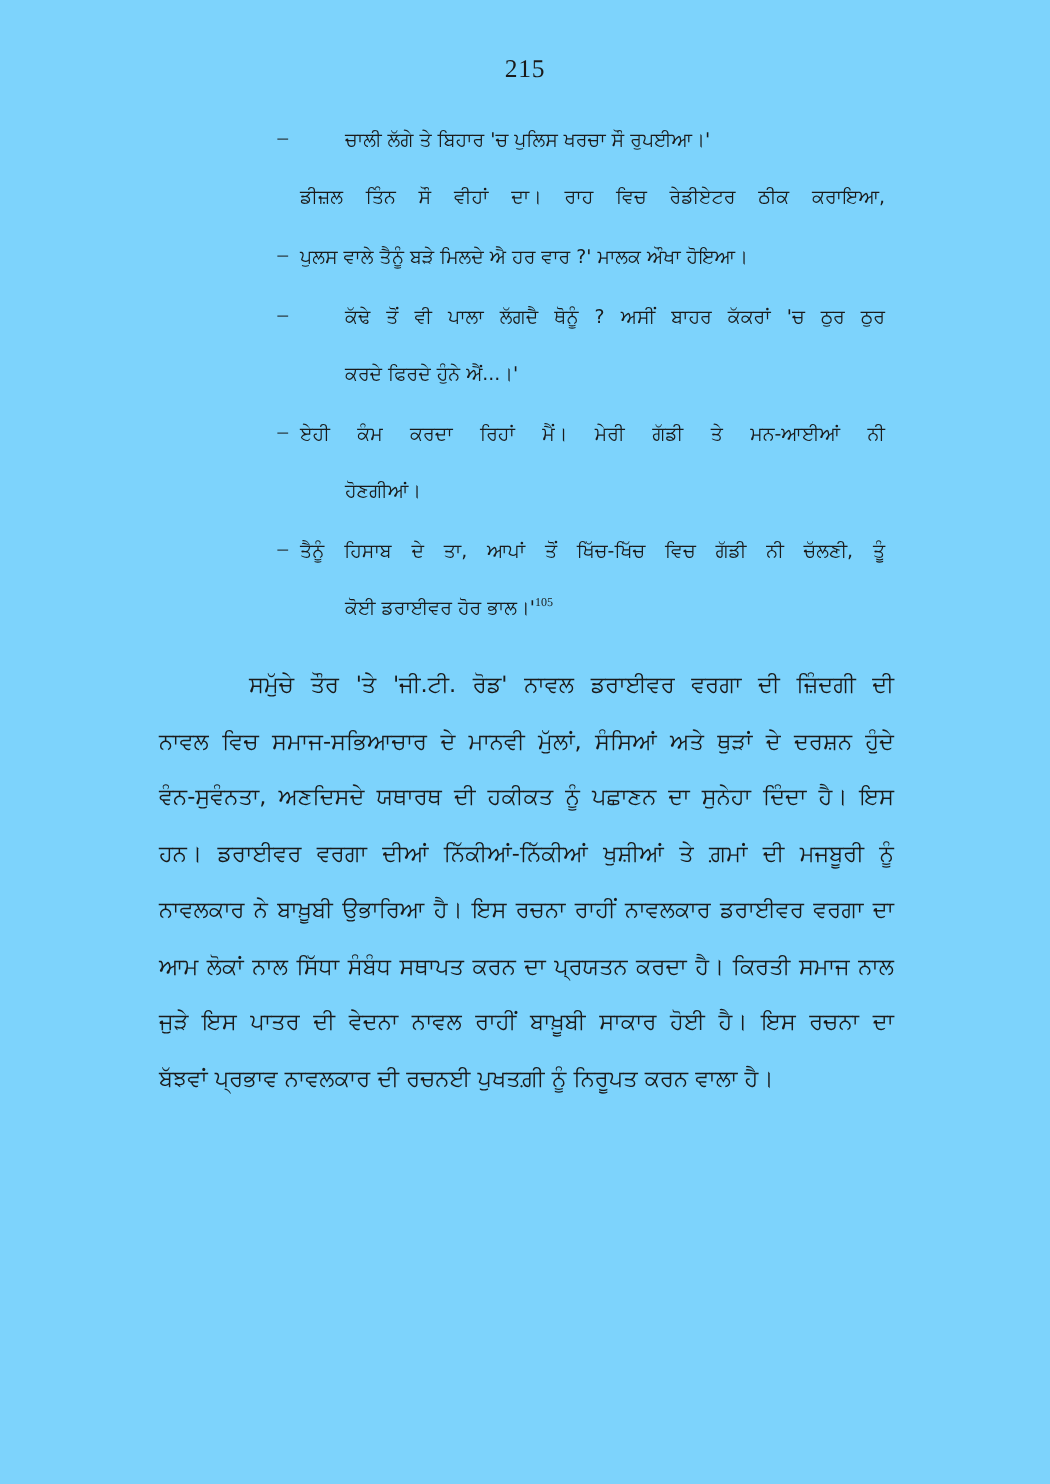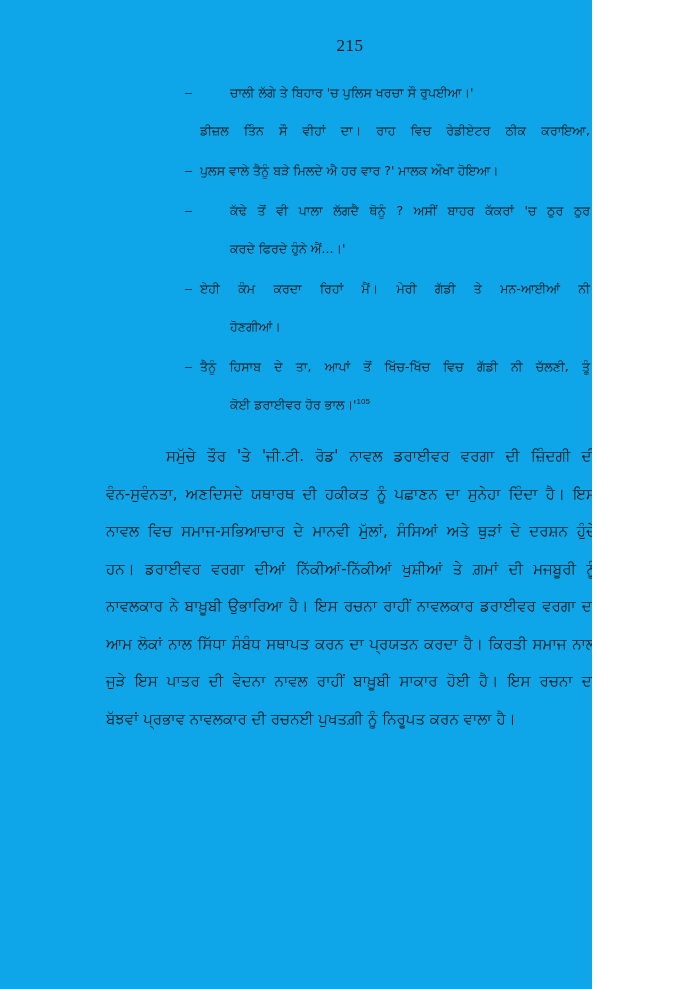--- a/index.html
+++ b/index.html
@@ -10,24 +10,24 @@
   body {
     width: 700px;
     height: 989px;
     font-family: "Liberation Serif", "DejaVu Serif", serif;
     color: #1a1a1a;
     -webkit-font-smoothing: antialiased;
   }
 
   .page {
     position: relative;
-    width: 592px;
+    width: 700px;
     height: 989px;
     box-sizing: border-box;
-    background: #0ea5e9;
+    background: #7dd3fc;
     overflow: hidden;
   }
 
   
   .page-number {
     position: absolute;
     top: 36px;
     left: 0;
     width: 700px;
     text-align: center;
@@ -83,21 +83,21 @@
     margin-left: 94px;
   }
   .q-line.justify-full {
     text-align-last: justify;
   }
 
   sup.footnote-ref {
     font-size: 8px;
     vertical-align: super;
     line-height: 0;
-    font-family: Liberation Sans, sans-serif;
+    font-family: Liberation Serif, serif;
   }
 
   
   .body-para {
     margin: 14px 0 0 0;
   }
   .p-line {
     font-family: "DejaVu Sans", "Liberation Sans", sans-serif;
     font-size: 15px;
     line-height: 37.5px;
@@ -151,22 +151,22 @@
       <div class="quote-item">
         <span class="quote-dash">–</span>
         <div class="q-line first justify-full">ਤੈਨੂੰ ਹਿਸਾਬ ਦੇ ਤਾ, ਆਪਾਂ ਤੋਂ ਖਿੱਚ-ਖਿੱਚ ਵਿਚ ਗੱਡੀ ਨੀ ਚੱਲਣੀ, ਤੂੰ</div>
         <div class="q-line cont"><span>ਕੋਈ ਡਰਾਈਵਰ ਹੋਰ ਭਾਲ।'</span><sup class="footnote-ref">105</sup></div>
       </div>
 
     </div>
 
     <div class="body-para">
       <div class="p-line indent">ਸਮੁੱਚੇ ਤੌਰ 'ਤੇ 'ਜੀ.ਟੀ. ਰੋਡ' ਨਾਵਲ ਡਰਾਈਵਰ ਵਰਗਾ ਦੀ ਜ਼ਿੰਦਗੀ ਦੀ</div>
+      <div class="p-line">ਨਾਵਲ ਵਿਚ ਸਮਾਜ-ਸਭਿਆਚਾਰ ਦੇ ਮਾਨਵੀ ਮੁੱਲਾਂ, ਸੰਸਿਆਂ ਅਤੇ ਥੁੜਾਂ ਦੇ ਦਰਸ਼ਨ ਹੁੰਦੇ</div>
       <div class="p-line">ਵੰਨ-ਸੁਵੰਨਤਾ, ਅਣਦਿਸਦੇ ਯਥਾਰਥ ਦੀ ਹਕੀਕਤ ਨੂੰ ਪਛਾਣਨ ਦਾ ਸੁਨੇਹਾ ਦਿੰਦਾ ਹੈ। ਇਸ</div>
-      <div class="p-line">ਨਾਵਲ ਵਿਚ ਸਮਾਜ-ਸਭਿਆਚਾਰ ਦੇ ਮਾਨਵੀ ਮੁੱਲਾਂ, ਸੰਸਿਆਂ ਅਤੇ ਥੁੜਾਂ ਦੇ ਦਰਸ਼ਨ ਹੁੰਦੇ</div>
       <div class="p-line">ਹਨ। ਡਰਾਈਵਰ ਵਰਗਾ ਦੀਆਂ ਨਿੱਕੀਆਂ-ਨਿੱਕੀਆਂ ਖੁਸ਼ੀਆਂ ਤੇ ਗ਼ਮਾਂ ਦੀ ਮਜਬੂਰੀ ਨੂੰ</div>
       <div class="p-line">ਨਾਵਲਕਾਰ ਨੇ ਬਾਖ਼ੂਬੀ ਉਭਾਰਿਆ ਹੈ। ਇਸ ਰਚਨਾ ਰਾਹੀਂ ਨਾਵਲਕਾਰ ਡਰਾਈਵਰ ਵਰਗਾ ਦਾ</div>
       <div class="p-line">ਆਮ ਲੋਕਾਂ ਨਾਲ ਸਿੱਧਾ ਸੰਬੰਧ ਸਥਾਪਤ ਕਰਨ ਦਾ ਪ੍ਰਯਤਨ ਕਰਦਾ ਹੈ। ਕਿਰਤੀ ਸਮਾਜ ਨਾਲ</div>
       <div class="p-line">ਜੁੜੇ ਇਸ ਪਾਤਰ ਦੀ ਵੇਦਨਾ ਨਾਵਲ ਰਾਹੀਂ ਬਾਖ਼ੂਬੀ ਸਾਕਾਰ ਹੋਈ ਹੈ। ਇਸ ਰਚਨਾ ਦਾ</div>
       <div class="p-line last">ਬੱਝਵਾਂ ਪ੍ਰਭਾਵ ਨਾਵਲਕਾਰ ਦੀ ਰਚਨਈ ਪੁਖਤਗ਼ੀ ਨੂੰ ਨਿਰੂਪਤ ਕਰਨ ਵਾਲਾ ਹੈ।</div>
     </div>
 
   </div>
 </div>
 

